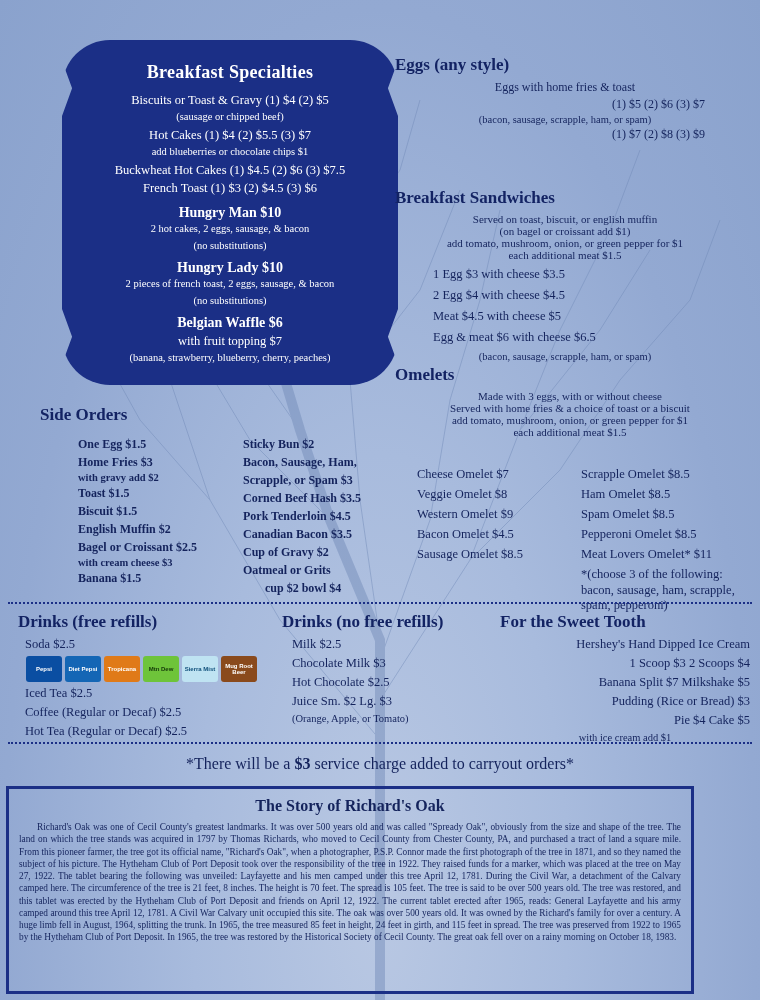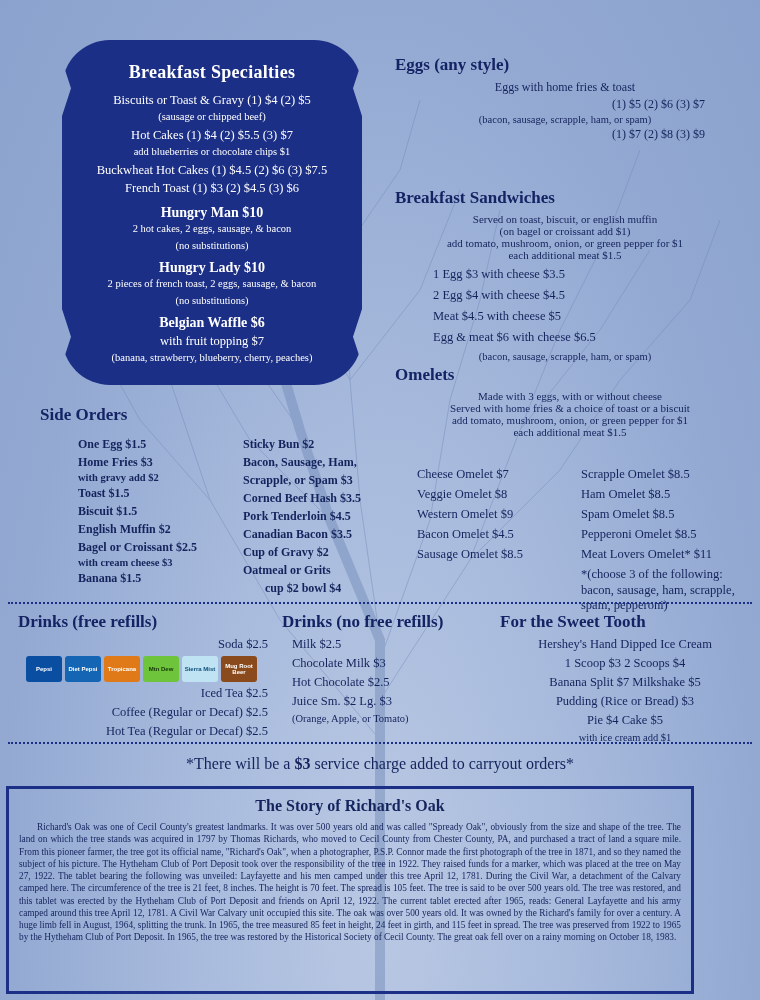--- a/index.html
+++ b/index.html
@@ -13,21 +13,21 @@
   }
   
   .bg{position:absolute;inset:0;background:
       radial-gradient(ellipse at 50% 90%, #b9c8e3 0%, #a8bbdd 35%, #93a9d2 70%, #8aa2cd 100%);
       z-index:0;}
   .bg svg{position:absolute;inset:0;width:760px;height:1000px;opacity:.45;}
   .page{position:absolute;inset:0;z-index:2;}
 
   
   .blob{
-    position:absolute;left:62px;top:40px;width:300px;height:345px;
+    position:absolute;left:62px;top:40px;width:336px;height:345px;
     background:#1b2f86;
     color:#fff;
     border-radius:48px 48px 48px 48px;
     text-align:center;
     padding:12px 14px;
     box-sizing:border-box;
     clip-path: polygon(
       8% 0%, 92% 0%, 100% 6%, 97% 14%, 100% 22%,
       100% 78%, 97% 86%, 100% 94%, 92% 100%,
       8% 100%, 0% 94%, 3% 86%, 0% 78%,
@@ -72,23 +72,23 @@
   .sidecols .small{font-size:10.5px;margin-top:-1px;}
 
   
   .dotted{position:absolute;left:8px;right:8px;border-top:2px dotted #1b2f86;}
 
   
   #drinks1{left:18px;top:612px;width:250px;}
   #drinks2{left:282px;top:612px;width:215px;}
   #sweet{left:500px;top:612px;width:250px;}
   #drinks1 .it,#drinks2 .it,#sweet .it{font-size:12.5px;margin:4px 0;}
-  #drinks1 .it{margin-left:7px;text-align:right;}
+  #drinks1 .it{margin-left:7px;}
   #drinks2 .it{margin-left:10px;}
-  #sweet .it{text-align:center;}
+  #sweet .it{text-align:right;}
   .subnote{font-size:10.5px;}
 
   
   .logos{display:flex;gap:3px;margin:4px 0 4px 8px;}
   .logo{width:36px;height:26px;border-radius:3px;display:flex;align-items:center;justify-content:center;
         font-family:"Liberation Sans",sans-serif;font-size:6px;font-weight:bold;color:#fff;text-align:center;line-height:1;}
 
   
   #service{position:absolute;left:0;right:0;top:755px;text-align:center;font-size:16px;}
 

